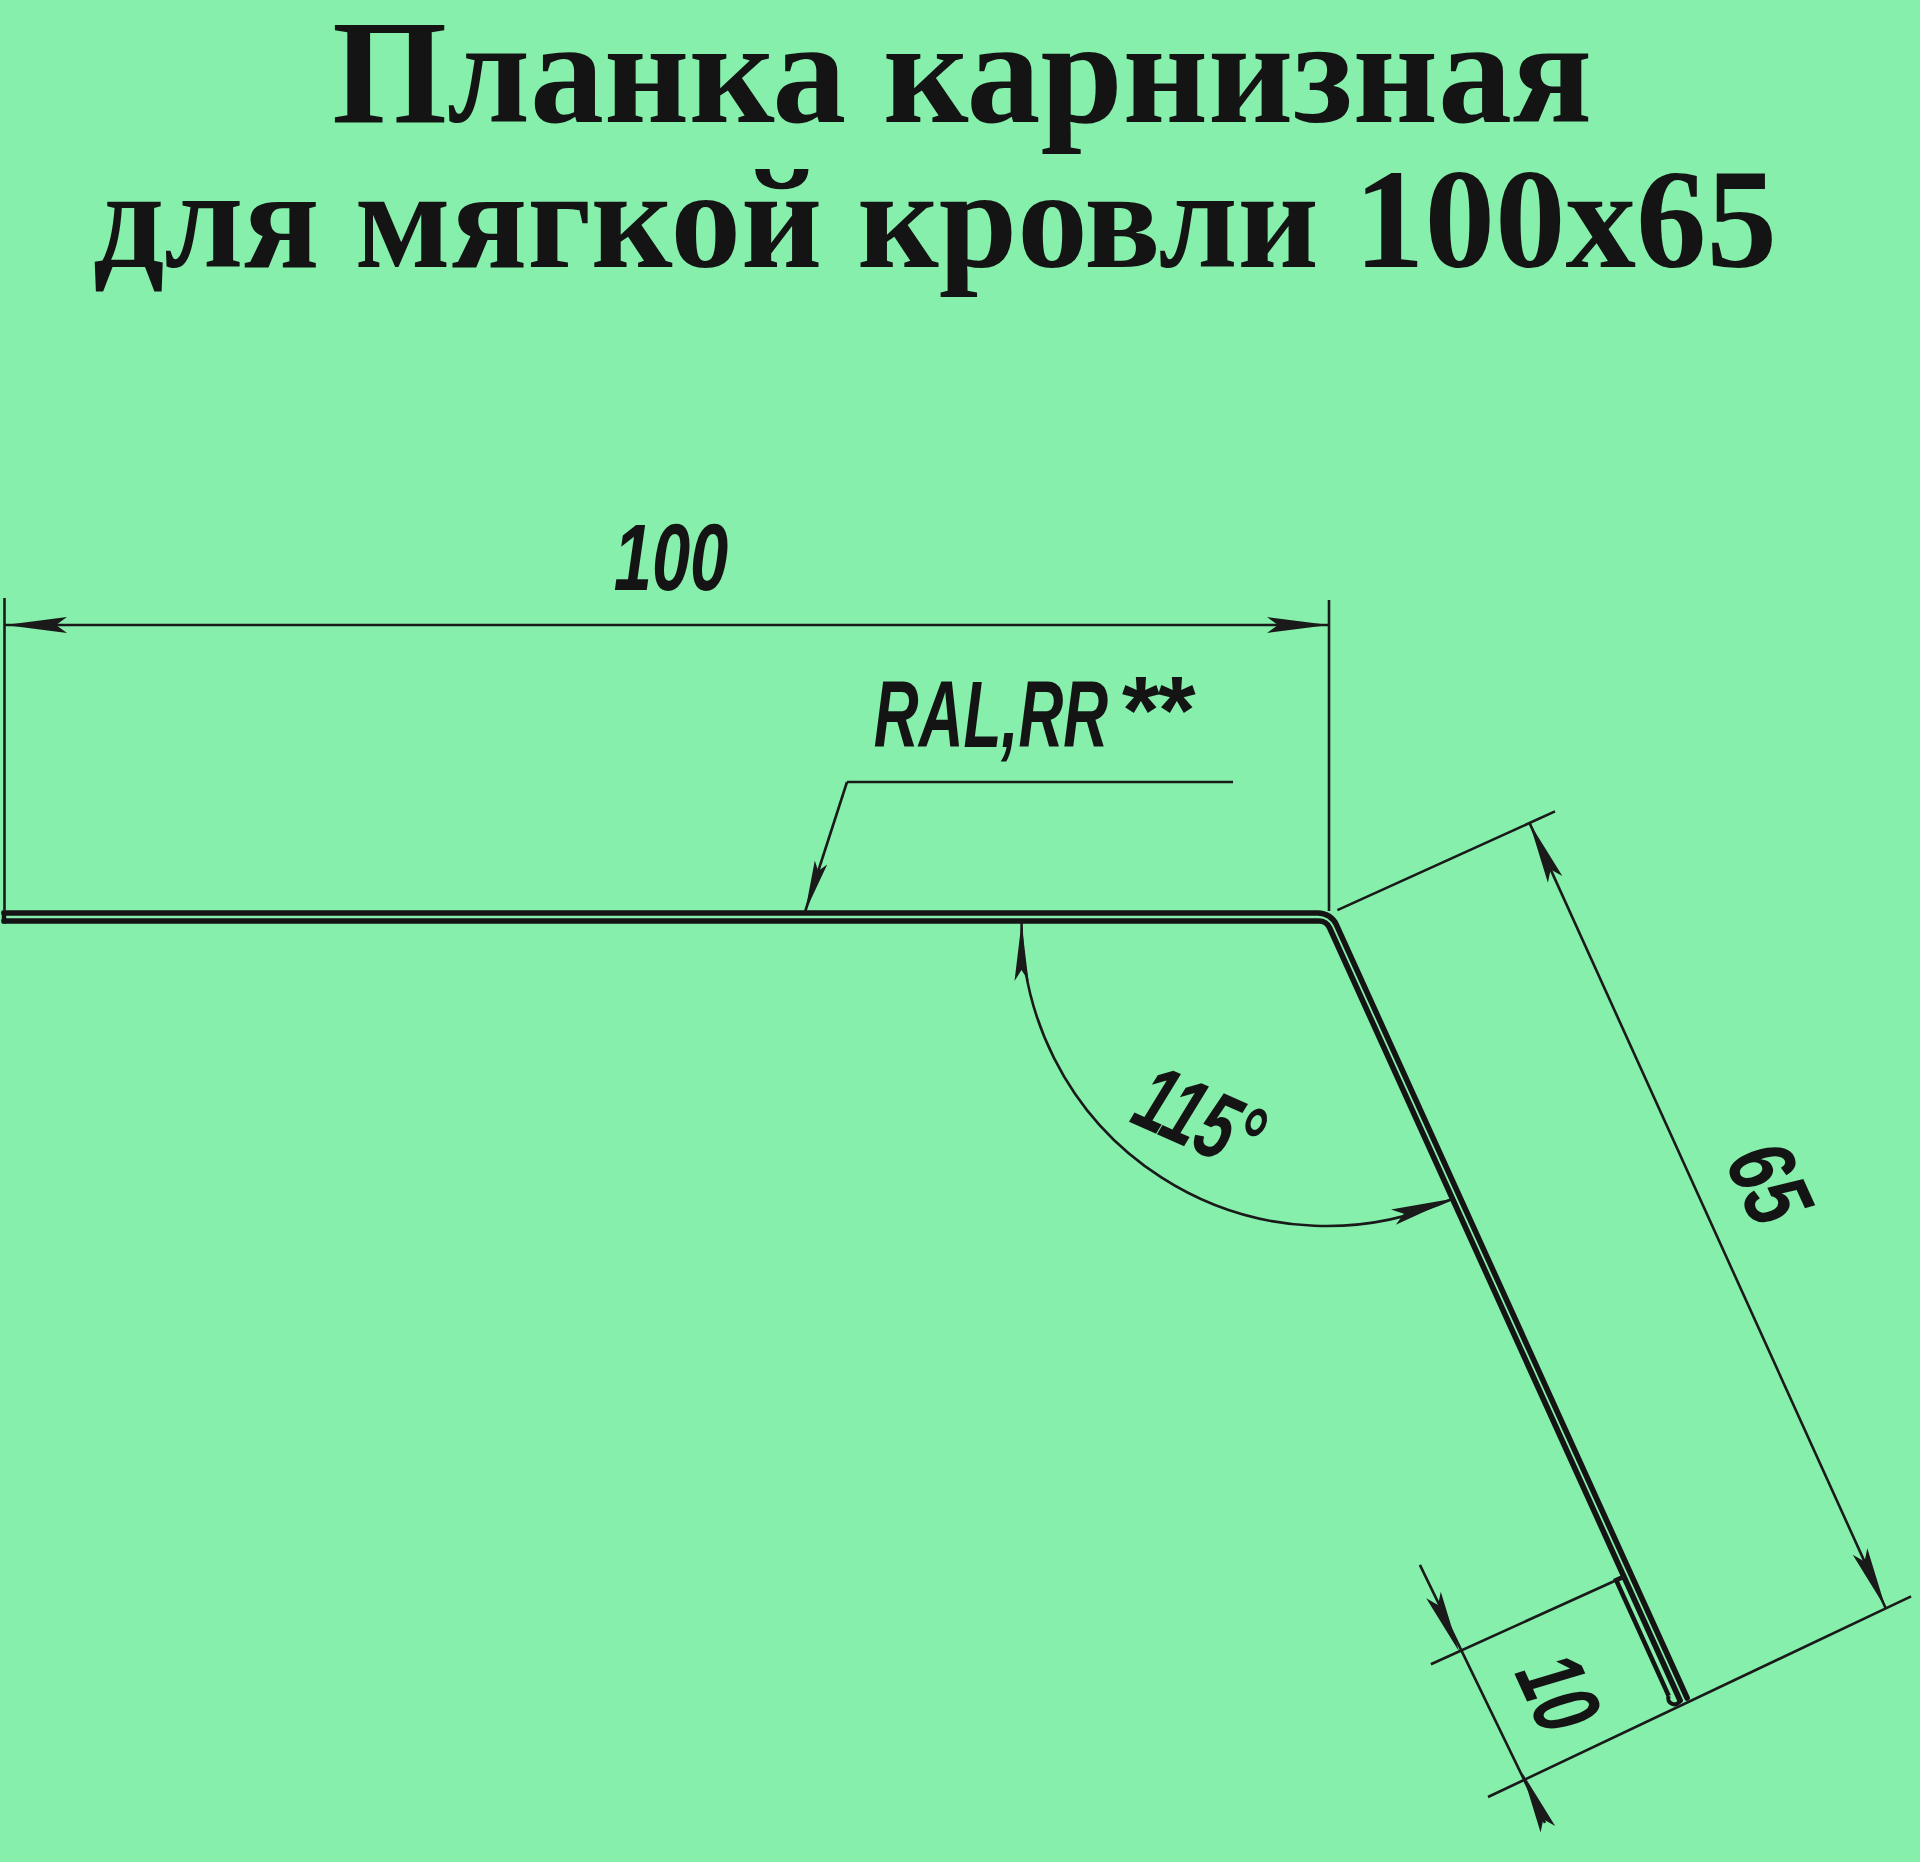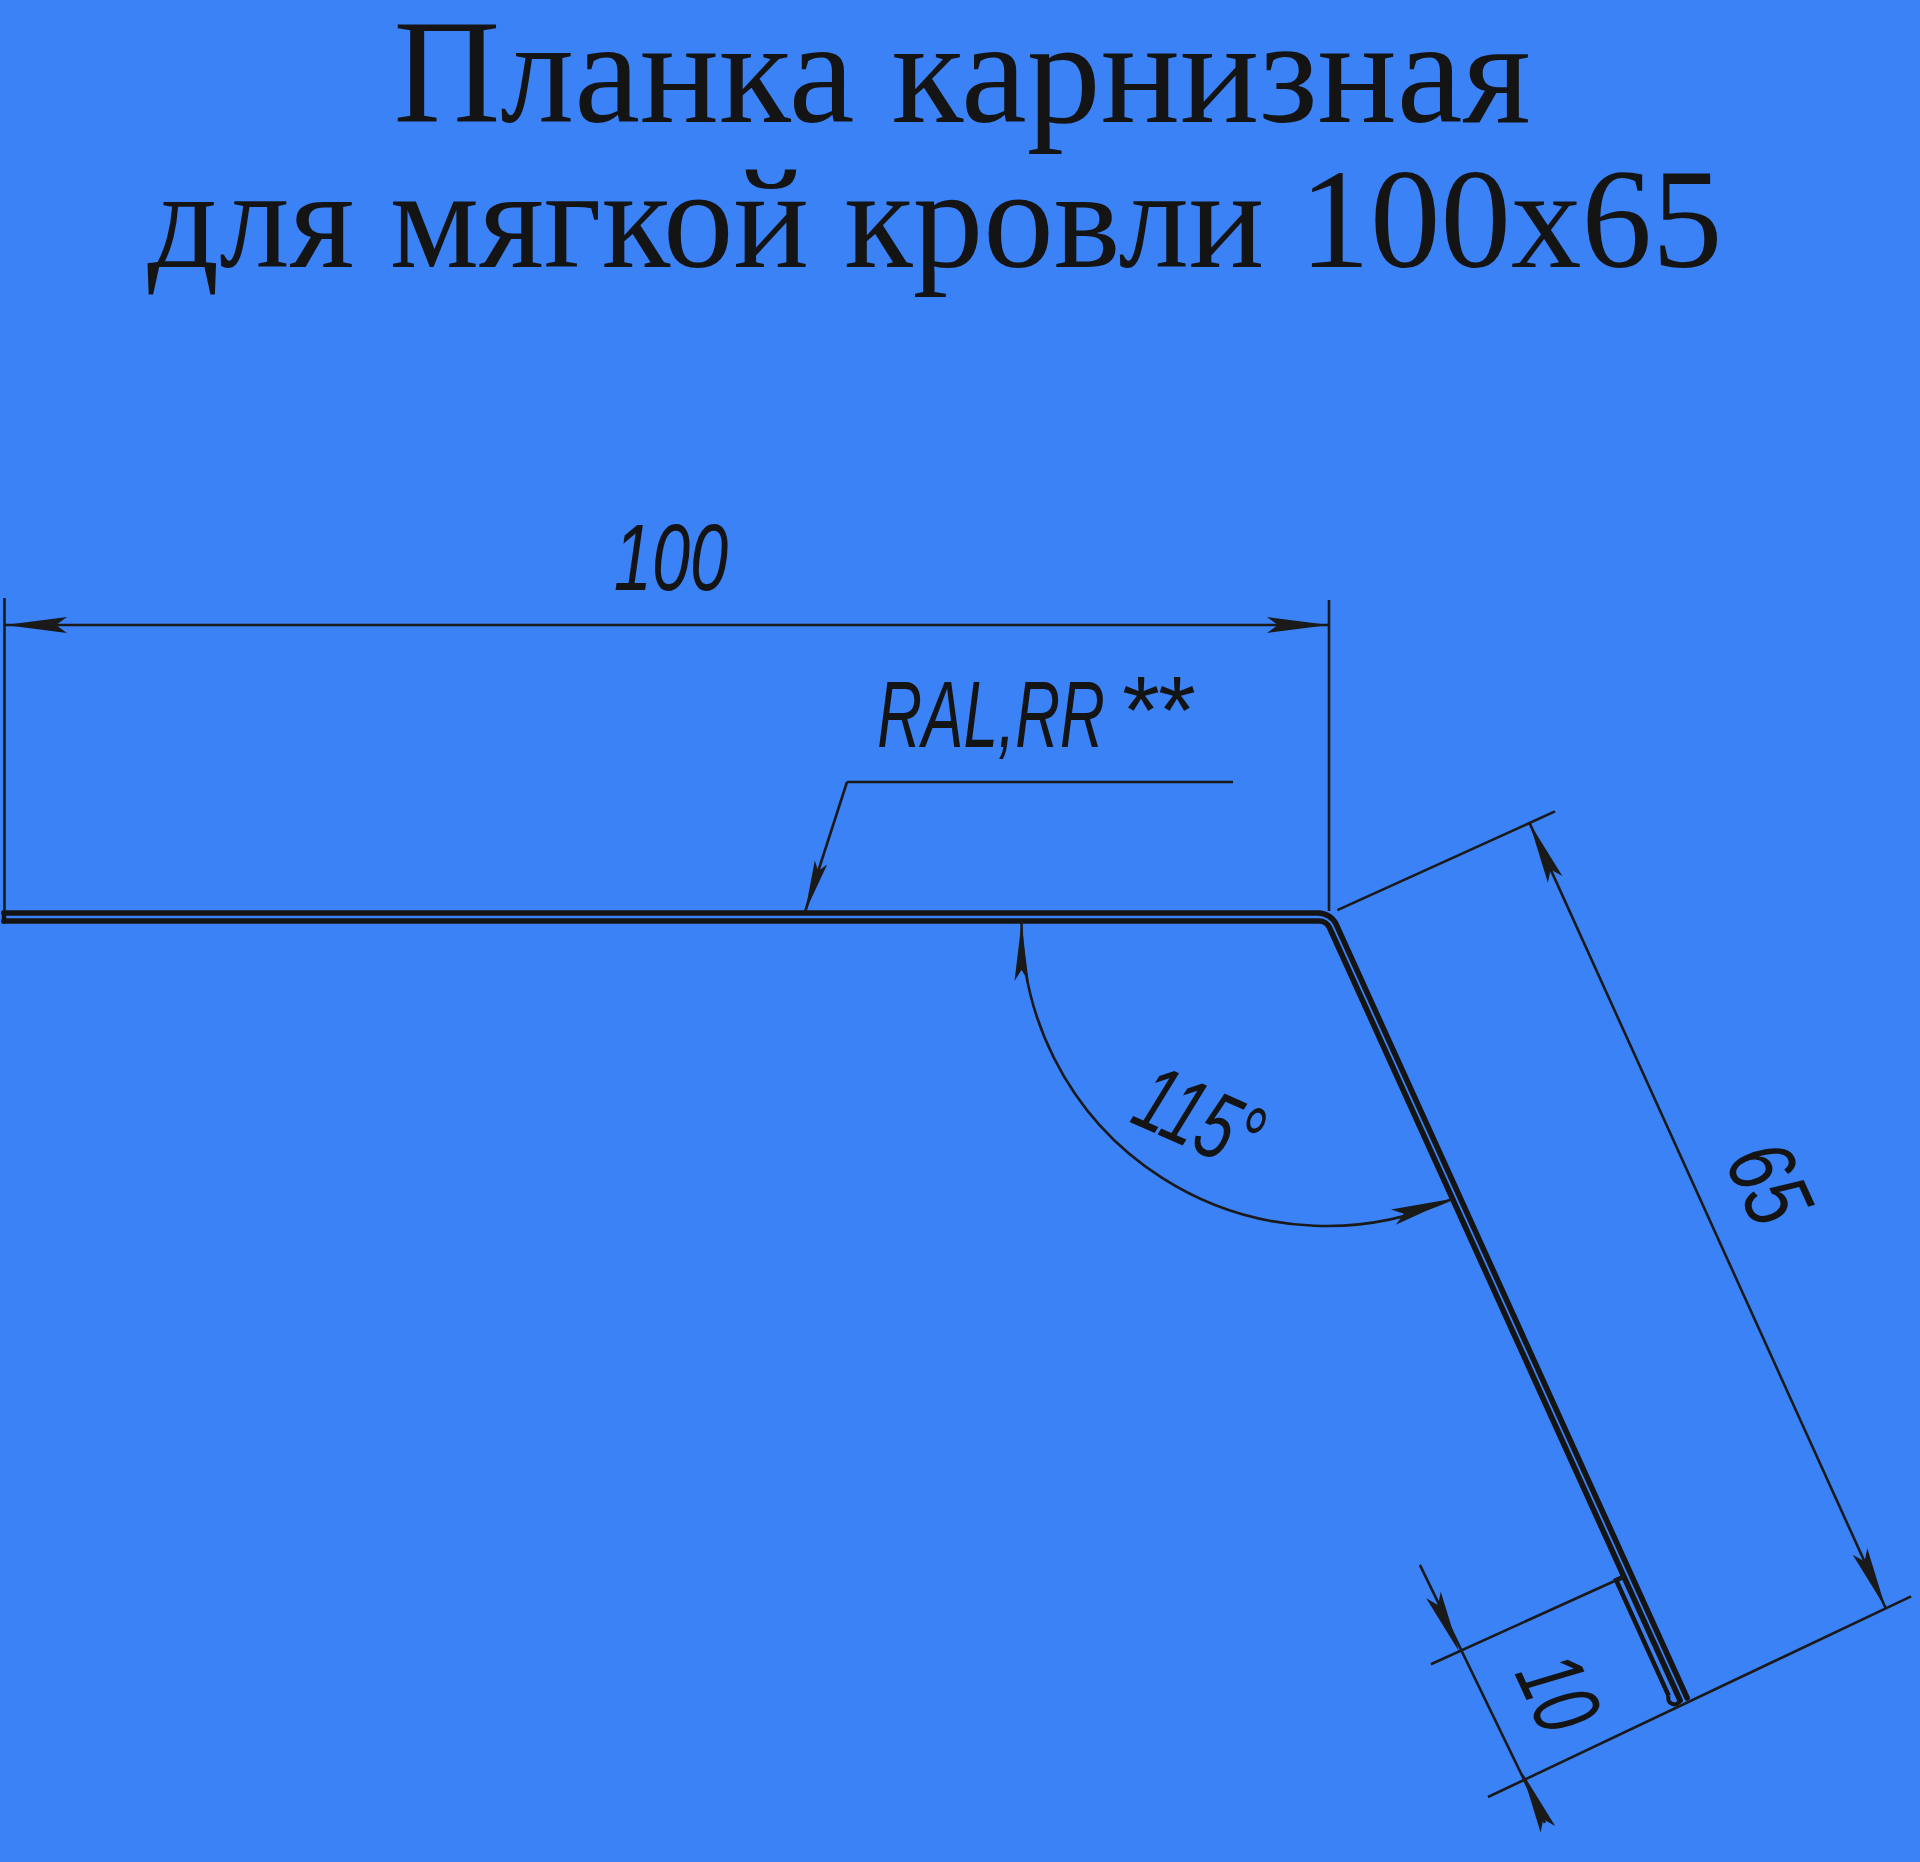--- a/index.html
+++ b/index.html
@@ -1,16 +1,16 @@
 <!DOCTYPE html>
 <html><head>
 <meta charset="utf-8">
 <style>
   html,body{margin:0;padding:0;background:#ffffff;}
-  .page{position:relative;width:1920px;height:1862px;background:#3b82f6;overflow:hidden;}
+  .page{position:relative;width:1920px;height:1862px;background:#86efac;overflow:hidden;font-weight:bold;}
   svg{position:absolute;left:0;top:0;}
   text{fill:#141414;}
   .ttl{font-family:"Liberation Serif", serif;font-size:146px;}
   .dim{font-family:"Liberation Sans", sans-serif;font-style:italic;font-size:94px;}
 </style>
 </head>
 <body>
 <div class="page">
 <svg width="1920" height="1862" viewBox="0 0 1920 1862">
 

